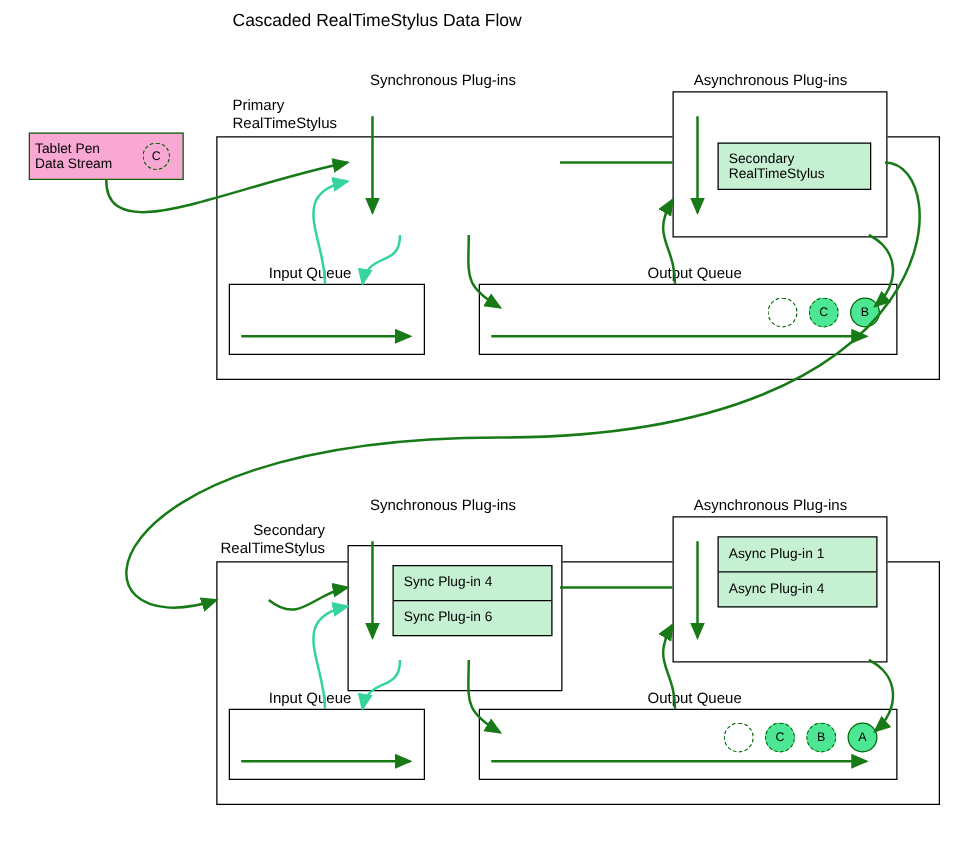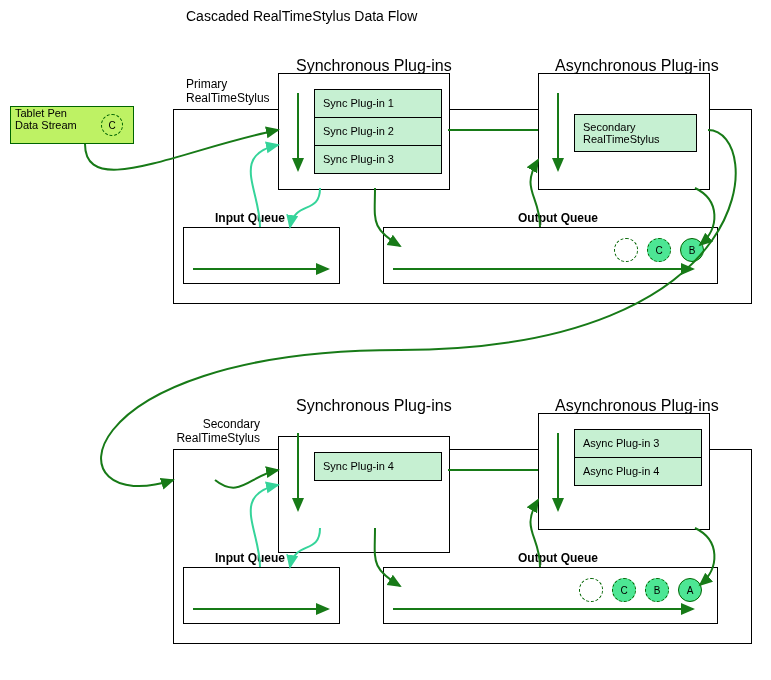--- a/index.html
+++ b/index.html
@@ -23,37 +23,37 @@
     font-size: 14px;
     left: 186px;
     top: 8px;
   }
   .box-label {
     position: absolute;
     font-size: 12px;
   }
   .section-heading {
     position: absolute;
-    font-size: 16px;
+    font-size: 12px;
   }
   .rts-box {
     position: absolute;
     border: 1px solid #000;
     background: #fff;
   }
   .tablet-pen {
     position: absolute;
-    left: 10px;
+    left: 23px;
     top: 106px;
     width: 118px;
     height: 36px;
-    background: #bef264;
+    background: #f9a8d4;
     border: 1px solid #006400;
     display: flex;
-    align-items: flex-start;
+    align-items: center;
     padding-left: 4px;
     font-size: 11px;
   }
   .pen-circle {
     position: absolute;
     width: 20px; height: 20px;
     border-radius: 50%;
     border: 1px dashed #006400;
     font-size: 10px;
     display: flex; align-items: center; justify-content: center;
@@ -84,21 +84,20 @@
     padding: 6px 8px;
   }
   .queue-box {
     position: absolute;
     border: 1px solid #000;
     background: #fff;
   }
   .queue-label {
     position: absolute;
     font-size: 12px;
-    font-weight: bold;
   }
   .queue-circle {
     position: absolute;
     width: 22px; height: 22px;
     border-radius: 50%;
     font-size: 10px;
     display: flex; align-items: center; justify-content: center;
   }
   .dashed { border: 1px dashed #006400; background: #fff; }
   .dashed-fill { border: 1px dashed #006400; background: #4de694; }
@@ -123,27 +122,20 @@
       <span>C</span>
     </div>
   </div>
 
   <div class="box-label" style="left:186px; top:77px; text-align:left; width:80px; white-space:pre-line;">Primary
 RealTimeStylus</div>
 
   <div class="rts-box" style="left:173px; top:109px; width:577px; height:193px;"></div>
 
   <div class="section-heading" style="left:296px; top:57px;">Synchronous Plug-ins</div>
-  <div class="plugins-box" style="left:278px; top:73px; width:170px; height:115px;">
-    <div class="plugin-stack" style="left:35px; top:15px; width:126px;">
-      <div class="plugin-row">Sync Plug-in 1</div>
-      <div class="plugin-row">Sync Plug-in 2</div>
-      <div class="plugin-row">Sync Plug-in 3</div>
-    </div>
-  </div>
 
   <div class="section-heading" style="left:555px; top:57px;">Asynchronous Plug-ins</div>
   <div class="plugins-box" style="left:538px; top:73px; width:170px; height:115px;">
     <div class="secondary-rts-inner" style="left:35px; top:40px; width:105px; white-space:pre-line;">Secondary
 RealTimeStylus</div>
   </div>
 
   <div class="queue-label" style="left:215px; top:211px;">Input Queue</div>
   <div class="queue-box" style="left:183px; top:227px; width:155px; height:55px;"></div>
 
@@ -160,27 +152,28 @@
 
   <div class="box-label" style="left:175px; top:417px; text-align:right; width:85px; white-space:pre-line;">Secondary
 RealTimeStylus</div>
 
   <div class="rts-box" style="left:173px; top:449px; width:577px; height:193px;"></div>
 
   <div class="section-heading" style="left:296px; top:397px;">Synchronous Plug-ins</div>
   <div class="plugins-box" style="left:278px; top:436px; width:170px; height:115px;">
     <div class="plugin-stack" style="left:35px; top:15px; width:126px;">
       <div class="plugin-row">Sync Plug-in 4</div>
+      <div class="plugin-row">Sync Plug-in 6</div>
     </div>
   </div>
 
   <div class="section-heading" style="left:555px; top:397px;">Asynchronous Plug-ins</div>
   <div class="plugins-box" style="left:538px; top:413px; width:170px; height:115px;">
     <div class="plugin-stack" style="left:35px; top:15px; width:126px;">
-      <div class="plugin-row">Async Plug-in 3</div>
+      <div class="plugin-row">Async Plug-in 1</div>
       <div class="plugin-row">Async Plug-in 4</div>
     </div>
   </div>
 
   <div class="queue-label" style="left:215px; top:551px;">Input Queue</div>
   <div class="queue-box" style="left:183px; top:567px; width:155px; height:55px;"></div>
 
   <div class="queue-label" style="left:518px; top:551px;">Output Queue</div>
   <div class="queue-box" style="left:383px; top:567px; width:333px; height:55px;">
     <div class="queue-circle dashed" style="left:195px; top:10px;"></div>

